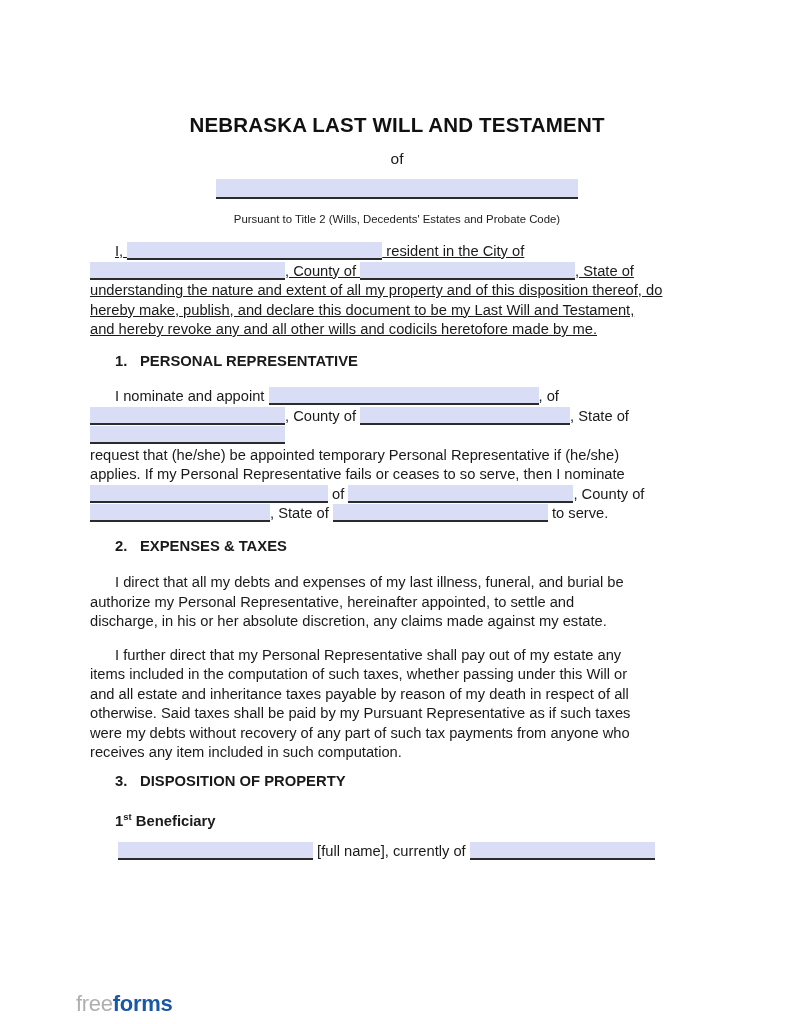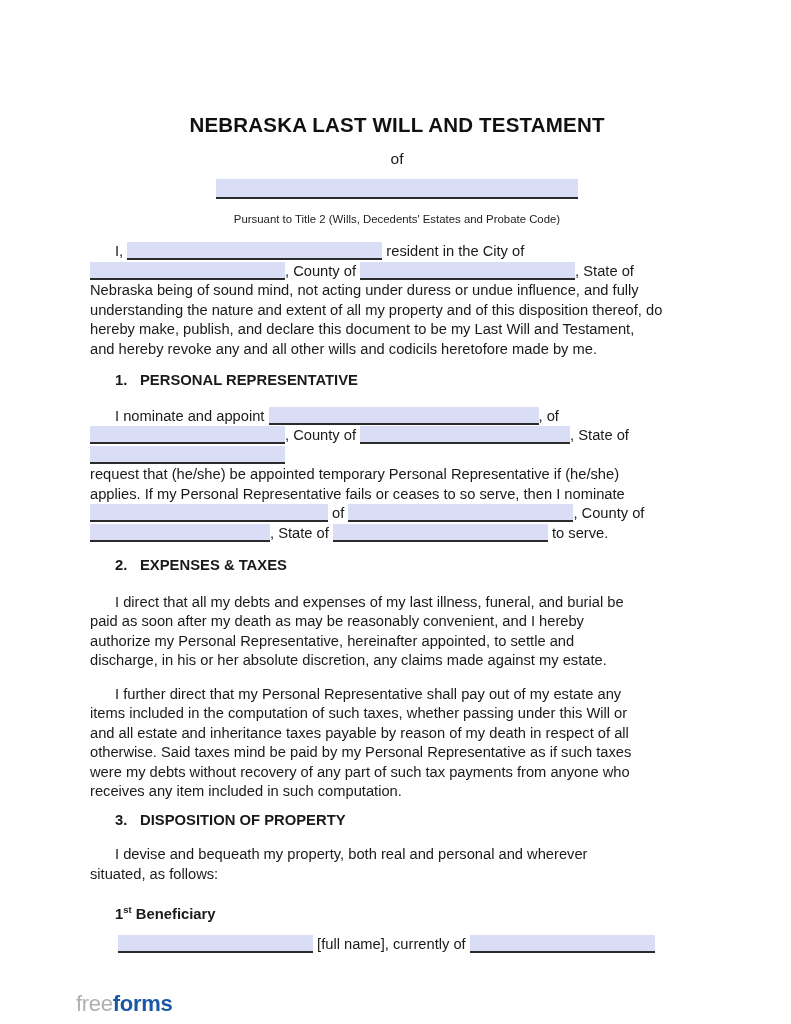--- a/index.html
+++ b/index.html
@@ -71,21 +71,21 @@
     font-weight:bold;
     font-size:14.8px;
     height:19.5px;
     line-height:19.5px;
   }
   .sec-num{
     margin-left:25px;
     width:25px;
     flex:0 0 auto;
   }
-  .mt-open{margin-top:17px;}
+  .mt-open{margin-top:17px;text-decoration:underline;}
   .mt-h1{margin-top:12px;}
   .mt-b1{margin-top:16px;}
   .mt-h2{margin-top:13px;}
   .mt-p{margin-top:17px;}
   .mt-p2{margin-top:14px;}
   .mt-h3{margin-top:9px;}
   .mt-p3{margin-top:15px;}
   .bene-label{
     margin-top:14px;
     margin-left:25px;
@@ -125,21 +125,20 @@
 
     <div class="pursuant">Pursuant to Title 2 (Wills, Decedents' Estates and Probate Code)</div>
 
     <div class="para mt-open">
       <div class="line indent">
         <span>I, </span><span class="field" style="width:255px"></span><span> resident in the City of</span>
       </div>
       <div class="line">
         <span class="field" style="width:195px"></span><span>, County of </span><span class="field" style="width:215px"></span><span>, State of</span>
       </div>
-      <div class="line">Nebraska being of sound mind, not acting under duress or undue influence, and fully</div>
       <div class="line">understanding the nature and extent of all my property and of this disposition thereof, do</div>
       <div class="line">hereby make, publish, and declare this document to be my Last Will and Testament,</div>
       <div class="line">and hereby revoke any and all other wills and codicils heretofore made by me.</div>
     </div>
 
     <div>
       <div class="sec-heading mt-h1">
         <span class="sec-num">1.</span>
           <span>PERSONAL REPRESENTATIVE</span>
       </div>
@@ -164,43 +163,38 @@
       </div>
     </div>
 
     <div>
       <div class="sec-heading mt-h2">
         <span class="sec-num">2.</span>
           <span>EXPENSES &amp; TAXES</span>
       </div>
       <div class="para mt-p">
         <div class="line indent">I direct that all my debts and expenses of my last illness, funeral, and burial be</div>
-        <div class="line">paid as soon after my death as may be reasonably convenient, and I hereby</div>
         <div class="line">authorize my Personal Representative, hereinafter appointed, to settle and</div>
         <div class="line">discharge, in his or her absolute discretion, any claims made against my estate.</div>
       </div>
       <div class="para mt-p2">
         <div class="line indent">I further direct that my Personal Representative shall pay out of my estate any</div>
         <div class="line">items included in the computation of such taxes, whether passing under this Will or</div>
         <div class="line">and all estate and inheritance taxes payable by reason of my death in respect of all</div>
-        <div class="line">otherwise. Said taxes mind be paid by my Personal Representative as if such taxes</div>
+        <div class="line">otherwise. Said taxes shall be paid by my Pursuant Representative as if such taxes</div>
         <div class="line">were my debts without recovery of any part of such tax payments from anyone who</div>
         <div class="line">receives any item included in such computation.</div>
       </div>
     </div>
 
     <div>
       <div class="sec-heading mt-h3">
         <span class="sec-num">3.</span>
           <span>DISPOSITION OF PROPERTY</span>
       </div>
-      <div class="para mt-p3">
-        <div class="line indent">I devise and bequeath my property, both real and personal and wherever</div>
-        <div class="line">situated, as follows:</div>
-      </div>
       <div class="bene-label">
         <span>1</span><sup>st</sup><span> Beneficiary</span>
       </div>
       <div class="para bene-line">
         <div class="line bene-indent">
           <span class="field" style="width:195px"></span><span> [full name], currently of </span><span class="field" style="width:185px"></span>
         </div>
       </div>
     </div>
 

